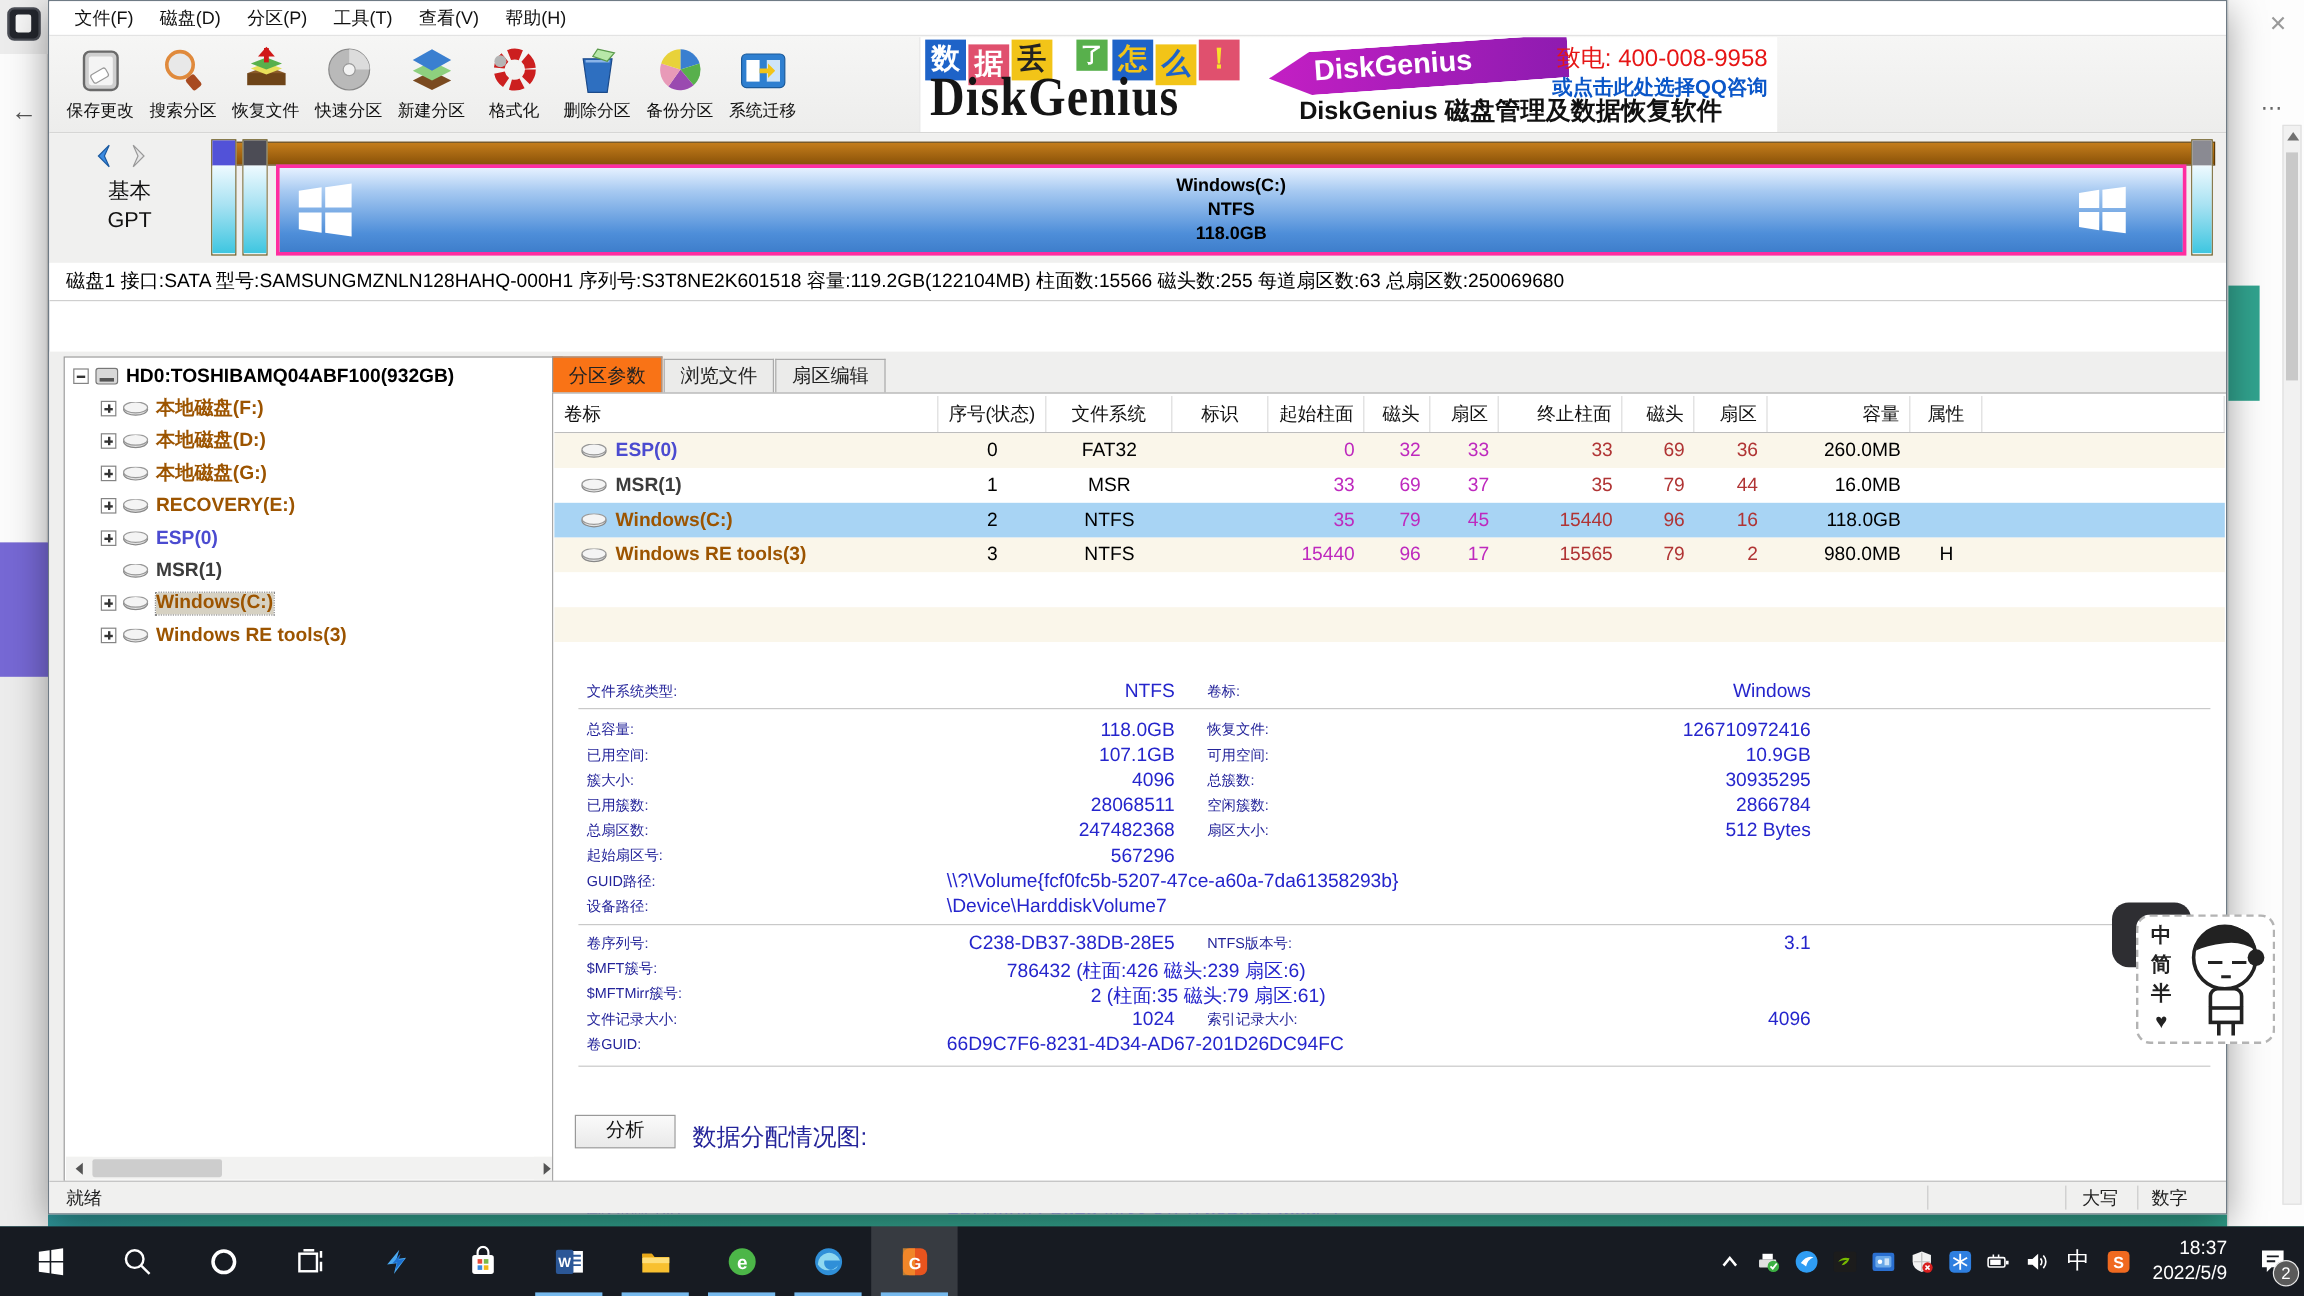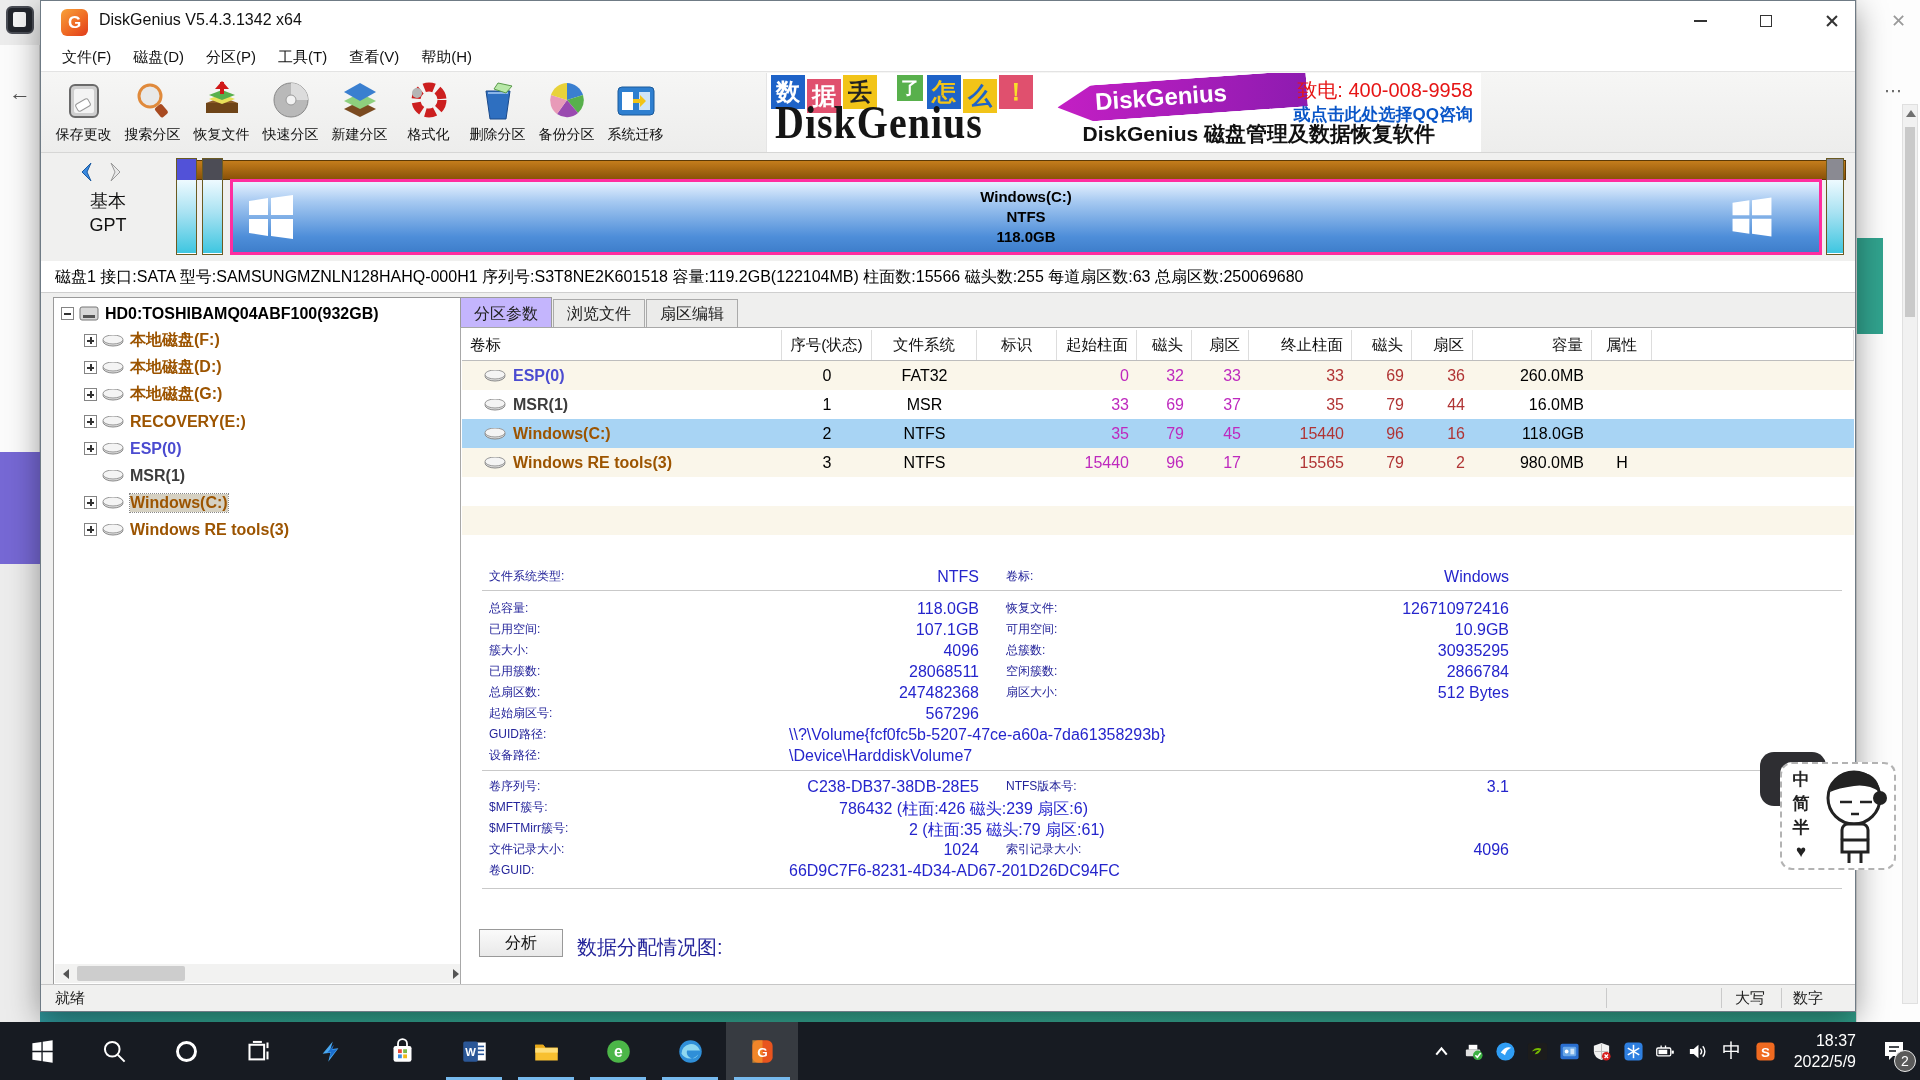--- a/index.html
+++ b/index.html
@@ -90,21 +90,21 @@
   .hsb{position:absolute;left:1px;bottom:1px;width:412px;height:19px;background:#f2f2f1;display:flex;align-items:center}
   .hsb .ar{width:22px;height:19px;display:flex;align-items:center;justify-content:center;background:#f2f2f1}
   .tri-l{width:0;height:0;border-top:5px solid transparent;border-bottom:5px solid transparent;border-right:6px solid #555}
   .tri-r{width:0;height:0;border-top:5px solid transparent;border-bottom:5px solid transparent;border-left:6px solid #555}
   .hsb .track{flex:1;height:19px;position:relative}
   .hsb .thumb{position:absolute;left:0;top:2px;width:108px;height:15px;background:#cdcdcd;border-radius:2px}
 
   
   .tabs{position:absolute;left:419px;top:4px;display:flex;align-items:flex-end;height:31px}
   .tab{height:29px;line-height:28px;padding:0 13px;font-size:16px;background:#ebebea;border:1px solid #aaa;border-bottom:none;color:#222;margin-right:1px}
-  .tab.active{background:#c4b5fd;height:31px;line-height:31px;border-color:#9a9a9a}
+  .tab.active{background:#f97316;height:31px;line-height:31px;border-color:#9a9a9a}
   .rpanel{position:absolute;left:419px;top:34px;width:1396px;height:658px;background:#fff;border:1px solid #a8a8a8}
   .tbl{position:absolute;left:1px;top:2px;width:1392px}
   .trow{display:grid;grid-template-columns:320px 90px 105px 80px 80px 55px 57px 103px 60px 61px 119px 60px 1fr;height:29px;align-items:center;font-size:16px}
   .thead{height:31px;border-bottom:1px solid #bdbdbd;font-size:15.5px;color:#111}
   .thead>div{border-right:1px solid #ddd;height:100%;display:flex;align-items:center}
   .trow>div{padding:0 8px;white-space:nowrap;overflow:hidden}
   .al{justify-content:flex-start;text-align:left}.ac{justify-content:center;text-align:center}.ar2{justify-content:flex-end;text-align:right}
   .r-cream{background:#faf6ea}.r-white{background:#fff}.r-sel{background:#a8d4f4}
   .vname{display:flex;align-items:center;font-weight:bold;padding-left:22px!important}
   .vname svg{margin-right:7px;flex:0 0 auto}
@@ -159,33 +159,20 @@
     <div class="dots">⋯</div>
     <div class="teal"></div>
     <div class="sb">
         <i class="up"></i>
         <i class="thumb"></i>
       </div>
   </div>
 
   <div class="app">
 
-    <div class="titlebar">
-      <div class="dg-logo"></div>
-      <div class="title">DiskGenius V5.4.3.1342 x64</div>
-      <div class="wbtn wmin">
-          <i></i>
-        </div>
-      <div class="wbtn wmax">
-          <i></i>
-        </div>
-      <div class="wbtn wclose">
-          <i></i>
-        </div>
-    </div>
 
     <div class="menubar">
       <span class="mitem">文件(F)</span>
       <span class="mitem">磁盘(D)</span>
       <span class="mitem">分区(P)</span>
       <span class="mitem">工具(T)</span>
       <span class="mitem">查看(V)</span>
       <span class="mitem">帮助(H)</span>
     </div>
 

